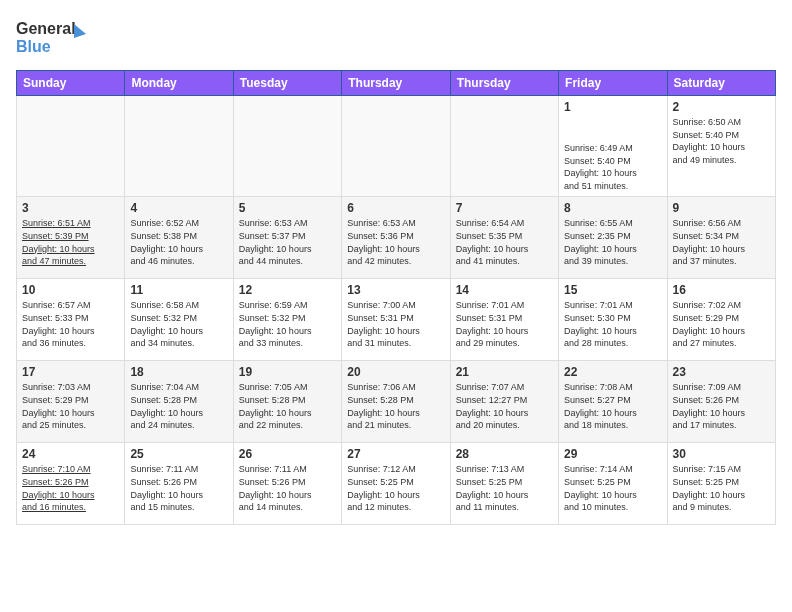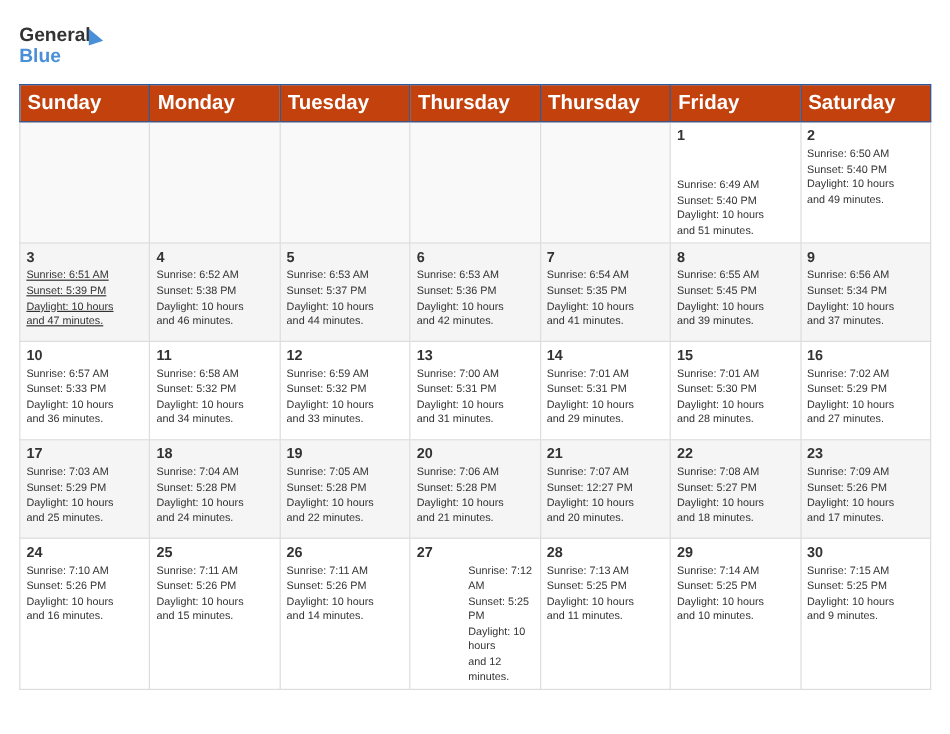--- a/index.html
+++ b/index.html
@@ -32,23 +32,23 @@
     .location {
       font-size: 14px;
       color: #555;
     }
     .calendar {
       width: 100%;
       border-collapse: collapse;
       border: 1px solid #ccc;
     }
     .calendar th {
-      background: #c2410c;
+      background: #8b5cf6;
       color: #fff;
-      font-size: 17px;
+      font-size: 12px;
       font-weight: bold;
       padding: 5px 6px;
       text-align: left;
       border: 1px solid #2a5a9f;
     }
     .calendar td {
       width: calc(100% / 7);
       vertical-align: top;
       padding: 4px 5px;
       font-size: 9.5px;
@@ -162,21 +162,21 @@
         <td>
           <span class="day-number">7</span>
           <div class="day-info" style="white-space: pre-line;">Sunrise: 6:54 AM
 Sunset: 5:35 PM
 Daylight: 10 hours
 and 41 minutes.</div>
         </td>
         <td>
           <span class="day-number">8</span>
           <div class="day-info" style="white-space: pre-line;">Sunrise: 6:55 AM
-Sunset: 5:45 PM
+Sunset: 2:35 PM
 Daylight: 10 hours
 and 39 minutes.</div>
         </td>
         <td>
           <span class="day-number">9</span>
           <div class="day-info" style="white-space: pre-line;">Sunrise: 6:56 AM
 Sunset: 5:34 PM
 Daylight: 10 hours
 and 37 minutes.</div>
         </td>
@@ -279,42 +279,42 @@
           <span class="day-number">23</span>
           <div class="day-info" style="white-space: pre-line;">Sunrise: 7:09 AM
 Sunset: 5:26 PM
 Daylight: 10 hours
 and 17 minutes.</div>
         </td>
       </tr>
       <tr>
         <td>
           <span class="day-number">24</span>
-          <div class="day-info" style="white-space: pre-line;">Sunrise: 7:10 AM
+          <div class="day-info" style="white-space: pre-line; text-decoration: underline;">Sunrise: 7:10 AM
 Sunset: 5:26 PM
 Daylight: 10 hours
 and 16 minutes.</div>
         </td>
         <td>
           <span class="day-number">25</span>
           <div class="day-info" style="white-space: pre-line;">Sunrise: 7:11 AM
 Sunset: 5:26 PM
 Daylight: 10 hours
 and 15 minutes.</div>
         </td>
         <td>
           <span class="day-number">26</span>
           <div class="day-info" style="white-space: pre-line;">Sunrise: 7:11 AM
 Sunset: 5:26 PM
 Daylight: 10 hours
 and 14 minutes.</div>
         </td>
         <td>
           <span class="day-number">27</span>
-          <div class="day-info" style="white-space: pre-line; margin-left: 43px;">Sunrise: 7:12 AM
+          <div class="day-info" style="white-space: pre-line;">Sunrise: 7:12 AM
 Sunset: 5:25 PM
 Daylight: 10 hours
 and 12 minutes.</div>
         </td>
         <td>
           <span class="day-number">28</span>
           <div class="day-info" style="white-space: pre-line;">Sunrise: 7:13 AM
 Sunset: 5:25 PM
 Daylight: 10 hours
 and 11 minutes.</div>

